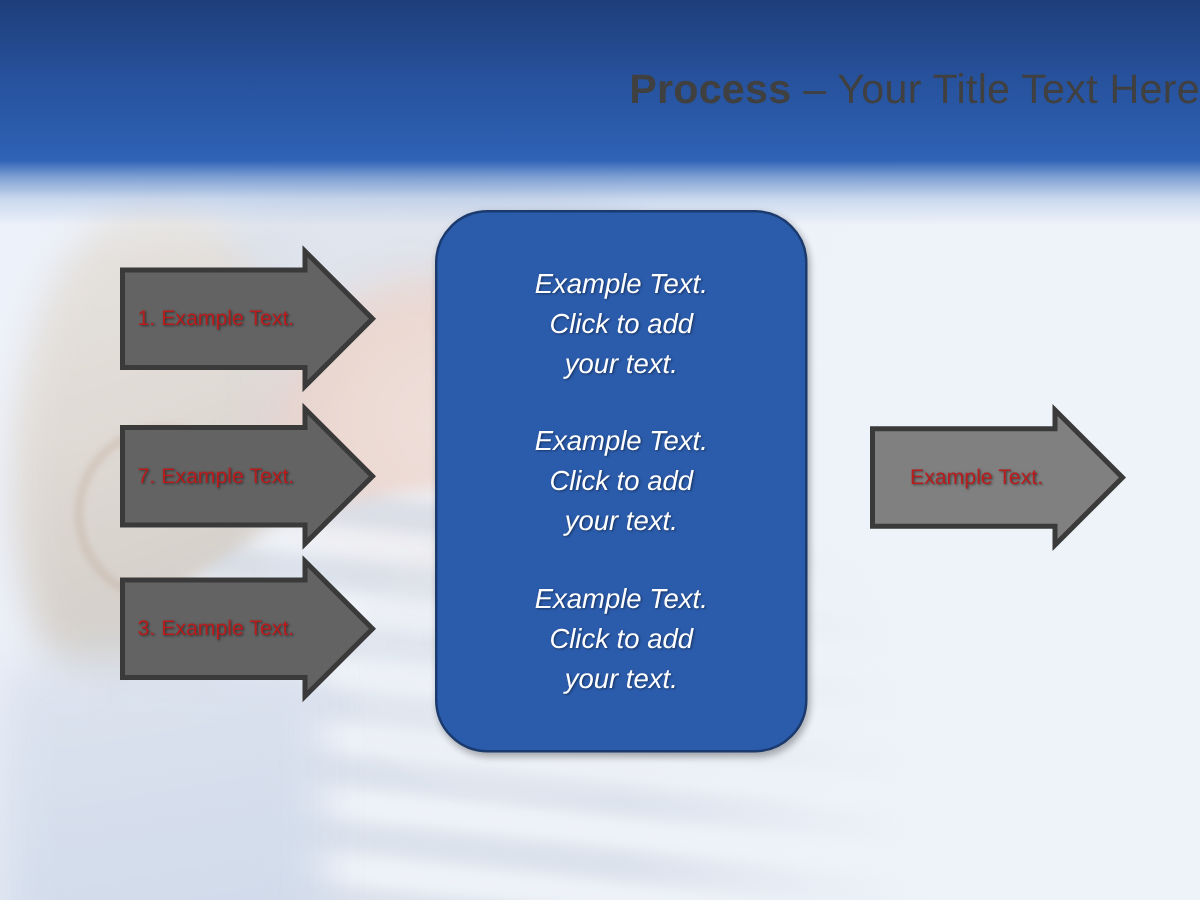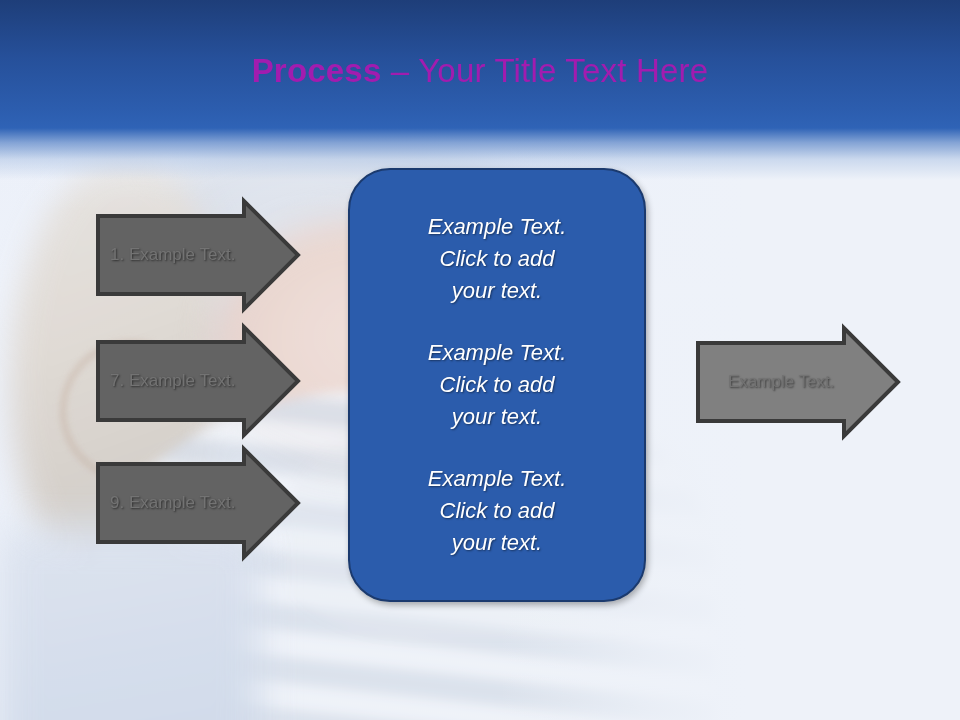--- a/index.html
+++ b/index.html
@@ -137,41 +137,41 @@
     background: linear-gradient(180deg,
       rgba(47,99,182,1) 0%,
       rgba(96,137,201,.75) 28%,
       rgba(160,186,224,.45) 60%,
       rgba(238,242,250,0) 100%);
   }
   .title {
     position: absolute;
     left: 0; top: 52px;
     width: 960px;
-    text-align: center;
-    color: #a21caf;
+    text-align: right;
+    color: #404040;
     font-size: 33px;
     line-height: 38px;
     letter-spacing: .2px;
     white-space: nowrap;
   }
   .title .strong { font-weight: bold; }
   .title .rest   { font-weight: normal; }
 
   
   .arrow {
     position: absolute;
     display: flex;
     align-items: center;
   }
   .arrow svg { position: absolute; left: 0; top: 0; overflow: visible; }
   .arrow .label {
     position: relative;
     z-index: 2;
-    color: #737373;
+    color: #b91c1c;
     font-size: 17px;
     line-height: 20px;
     white-space: nowrap;
     text-shadow: 1px 1px 2px rgba(0,0,0,.55);
   }
 
   .arrow-left { width: 204px; height: 112px; }
   .arrow-left .label {
     margin-left: 14px;
     margin-top: 0px;
@@ -246,21 +246,21 @@
     <svg width="204" height="112" viewBox="0 0 204 112">
       <polygon points="2,17 148,17 148,2 202,56 148,110 148,95 2,95" fill="#636363" stroke="#3a3a3a" stroke-width="4" stroke-linejoin="miter"></polygon>
     </svg>
     <span class="label">7. Example Text.</span>
   </div>
 
   <div class="arrow arrow-left a3">
     <svg width="204" height="112" viewBox="0 0 204 112">
       <polygon points="2,17 148,17 148,2 202,56 148,110 148,95 2,95" fill="#636363" stroke="#3a3a3a" stroke-width="4" stroke-linejoin="miter"></polygon>
     </svg>
-    <span class="label">9. Example Text.</span>
+    <span class="label">3. Example Text.</span>
   </div>
 
   <div class="blue-box">
     <p class="para">
       <span>Example Text.</span><br>
       <span>Click  to add</span><br>
       <span>your text.</span>
     </p>
     <div class="gap"></div>
     <p class="para">

